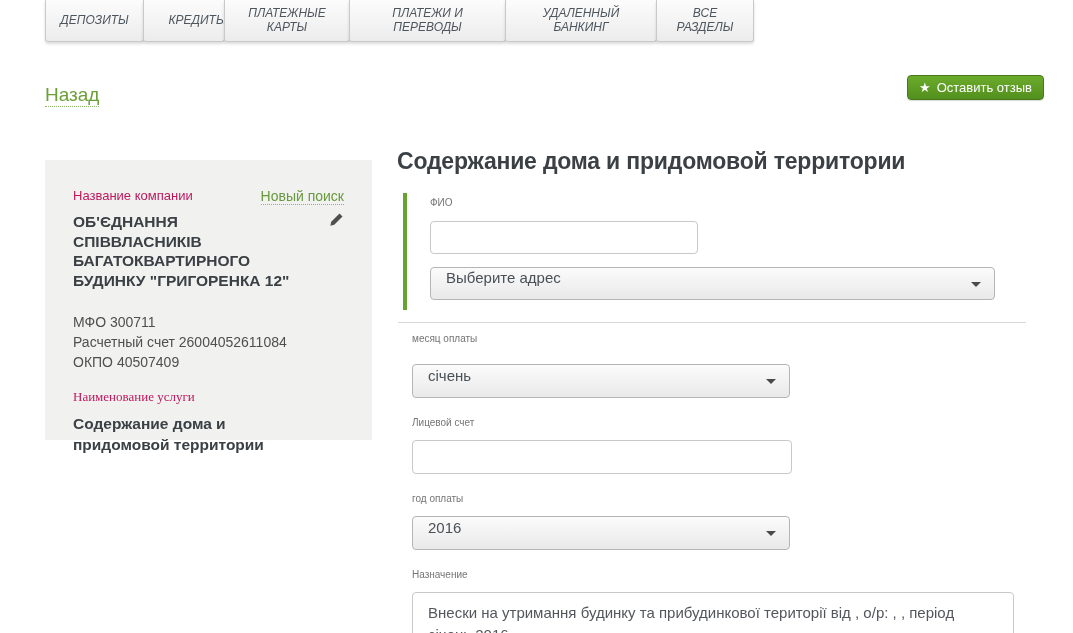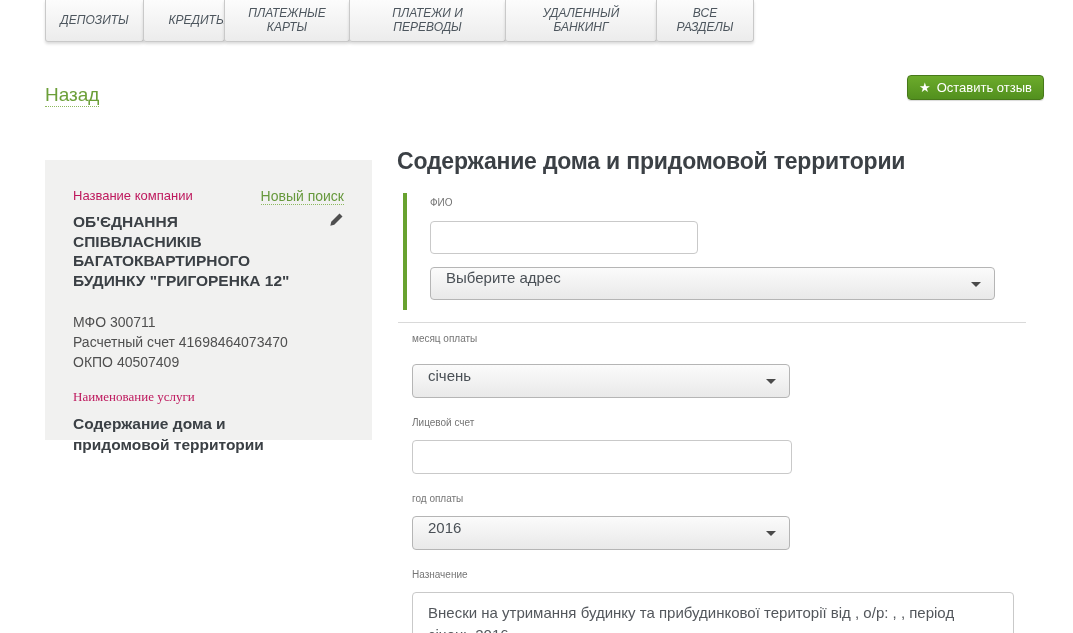--- a/index.html
+++ b/index.html
@@ -128,21 +128,21 @@
   <div class="small-label">Название компании</div>
   <a class="new-search">Новый поиск</a>
   <div class="company-name">ОБ'ЄДНАННЯ СПІВВЛАСНИКІВ БАГАТОКВАРТИРНОГО БУДИНКУ "ГРИГОРЕНКА 12"</div>
   <span class="edit-icon">
     <svg width="15" height="15" viewBox="0 0 16 16">
       <path d="M11.2 1.6 L14.4 4.8 L5.6 13.6 L1.4 14.6 L2.4 10.4 Z" fill="#4f4f4f"></path>
     </svg>
   </span>
   <div class="company-info">
     <div>МФО 300711</div>
-    <div>Расчетный счет 41698464073470</div>
+    <div>Расчетный счет 26004052611084</div>
     <div>ОКПО 40507409</div>
   </div>
   <div class="small-label service-label">Наименование услуги</div>
   <div class="service-name">Содержание дома и придомовой территории</div>
 </aside>
 
 <h1 class="page-title">Содержание дома и придомовой территории</h1>
 
 <div class="green-bar"></div>
 

